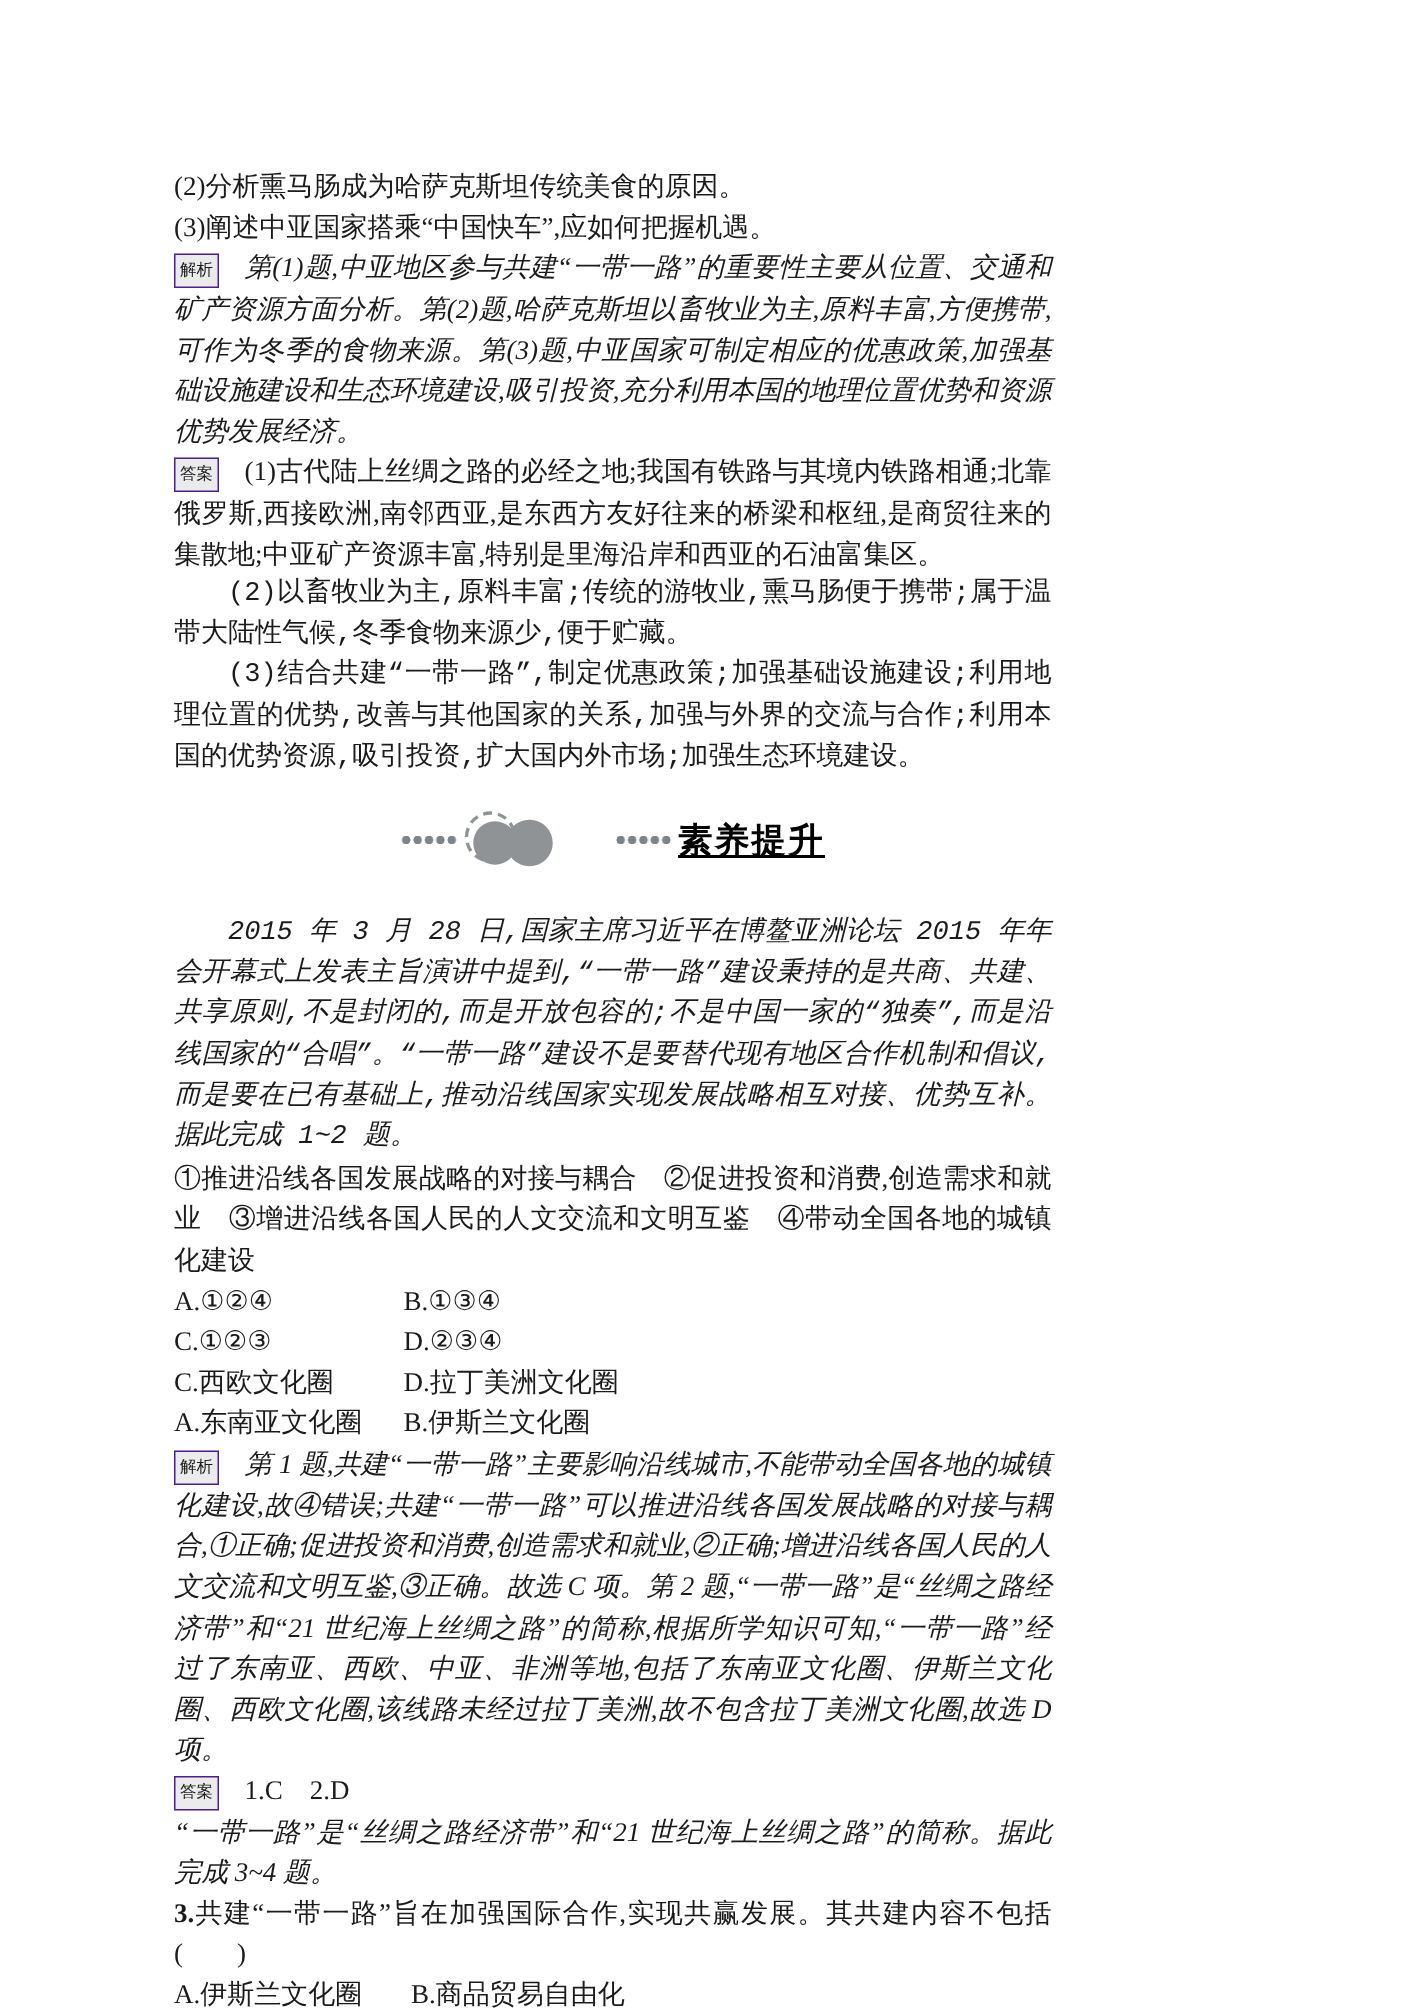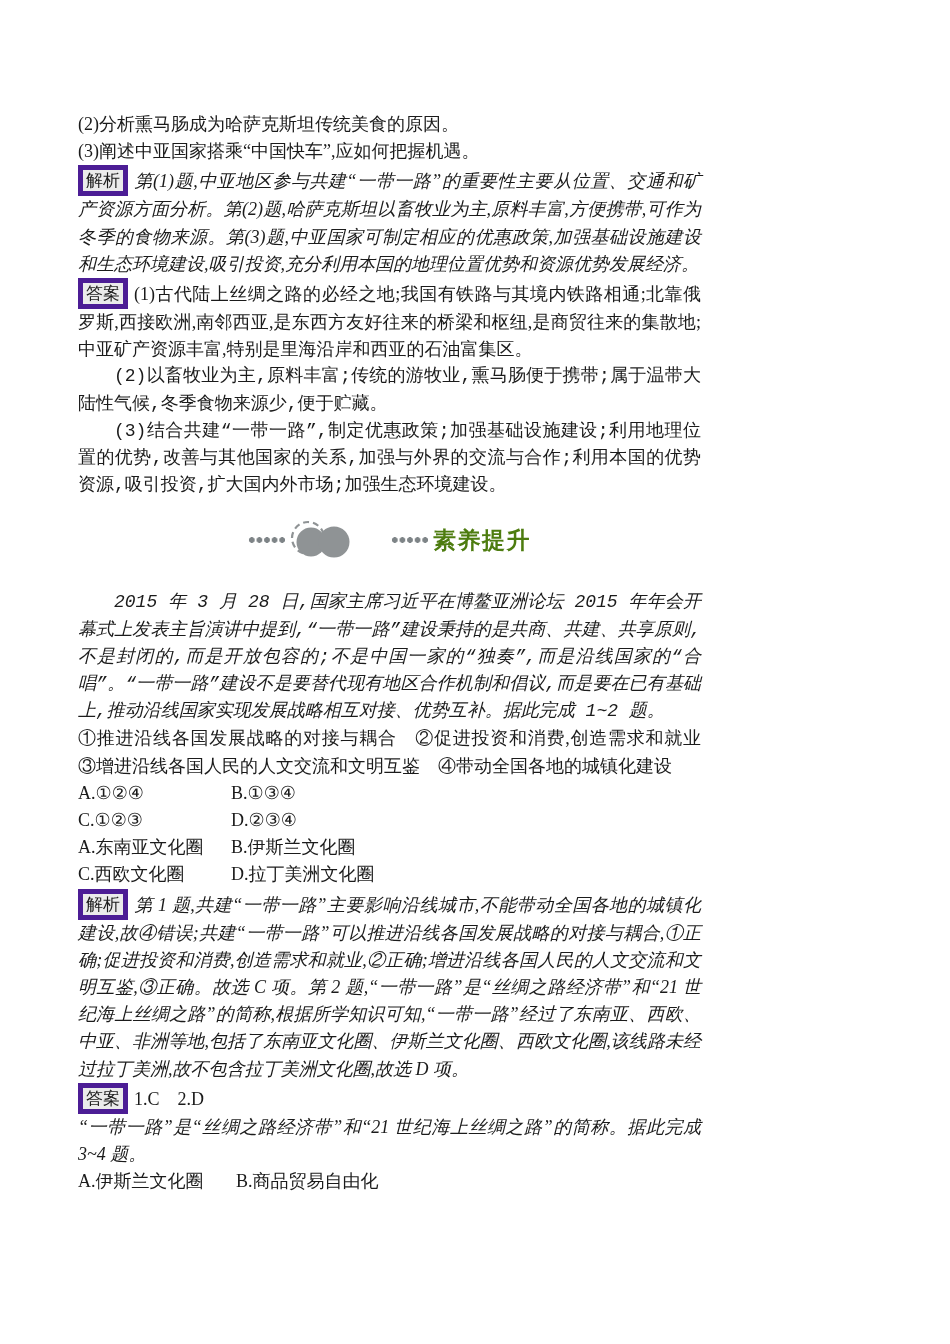--- a/index.html
+++ b/index.html
@@ -5,56 +5,56 @@
   html,body{margin:0;padding:0;}
   body{
     width:950px;height:1344px;overflow:hidden;
     background:#ffffff;color:#1b1b1b;
     font-family:"Liberation Serif","DejaVu Serif",serif;
     font-size:18px;line-height:27.2px;
   }
   .sheet{
     box-sizing:border-box;
     width:804px;height:1344px;
-    padding:111px 103px 0 78px;
+    padding:111px 103px 0 116px;
   }
   p{margin:0;text-align:justify;}
   .indent{text-indent:2em;font-family:Liberation Mono, monospace;}
   .kai{font-style:italic;}
   .label-box{
     display:inline-block;
     font-style:normal;
-    font-size:17px;
+    font-size:11px;
     line-height:21px;
-    border:5px solid #4c1d95;
+    border:1px solid #4c1d95;
     background:#ebebeb;
     padding:0 3px;
-    margin-right:6px;
+    margin-right:17px;
     vertical-align:1px;
   }
   .qno{font-weight:bold;}
   .opt-col{display:inline-block;width:153px;}
   .opt-col-wide{display:inline-block;width:158px;}
   .divider{
     display:flex;align-items:center;justify-content:center;
     height:46px;margin:18px 0 26px 0;
   }
   .dots{
     width:38px;height:8px;
     background-image:radial-gradient(circle,#7e8487 2.7px,transparent 3px);
     background-size:7.6px 8px;
     background-position:left center;
     background-repeat:repeat-x;
   }
   .dots-left{margin-right:3px;}
   .dots-right{margin-left:36px;margin-right:4px;}
   .section-title{
     font-family:"Liberation Sans","DejaVu Sans",sans-serif;
-    font-weight:600;font-size:23px;color:#4d7c0f;
-    letter-spacing:1.5px;line-height:30px;
+    font-weight:600;font-size:23px;color:#000000;
+    letter-spacing:1.5px;line-height:30px;text-decoration:underline;
   }
 </style>
 </head>
 <body>
 
 <div class="sheet">
 
   <p>(2)分析熏马肠成为哈萨克斯坦传统美食的原因。</p>
   <p>(3)阐述中亚国家搭乘“中国快车”,应如何把握机遇。</p>
 
@@ -74,24 +74,25 @@
     <span class="dots dots-right"></span>
     <span class="section-title">素养提升</span>
   </div>
 
   <p class="kai indent">2015 年 3 月 28 日,国家主席习近平在博鳌亚洲论坛 2015 年年会开幕式上发表主旨演讲中提到,“一带一路”建设秉持的是共商、共建、共享原则,不是封闭的,而是开放包容的;不是中国一家的“独奏”,而是沿线国家的“合唱”。“一带一路”建设不是要替代现有地区合作机制和倡议,而是要在已有基础上,推动沿线国家实现发展战略相互对接、优势互补。据此完成 1~2 题。</p>
 
   <p>①推进沿线各国发展战略的对接与耦合　②促进投资和消费,创造需求和就业　③增进沿线各国人民的人文交流和文明互鉴　④带动全国各地的城镇化建设</p>
   <p><span class="opt-col">A.①②④</span><span>B.①③④</span></p>
   <p><span class="opt-col">C.①②③</span><span>D.②③④</span></p>
 
+  <p><span class="opt-col">C.西欧文化圈</span><span>D.拉丁美洲文化圈</span></p>
   <p><span class="opt-col">A.东南亚文化圈</span><span>B.伊斯兰文化圈</span></p>
-  <p><span class="opt-col">C.西欧文化圈</span><span>D.拉丁美洲文化圈</span></p>
 
   <p class="kai"><span class="label-box">解析</span><span>第 1 题,共建“一带一路”主要影响沿线城市,不能带动全国各地的城镇化建设,故④错误;共建“一带一路”可以推进沿线各国发展战略的对接与耦合,①正确;促进投资和消费,创造需求和就业,②正确;增进沿线各国人民的人文交流和文明互鉴,③正确。故选 C 项。第 2 题,“一带一路”是“丝绸之路经济带”和“21 世纪海上丝绸之路”的简称,根据所学知识可知,“一带一路”经过了东南亚、西欧、中亚、非洲等地,包括了东南亚文化圈、伊斯兰文化圈、西欧文化圈,该线路未经过拉丁美洲,故不包含拉丁美洲文化圈,故选 D 项。</span></p>
 
   <p><span class="label-box">答案</span><span>1.C　2.D</span></p>
 
   <p class="kai">“一带一路”是“丝绸之路经济带”和“21 世纪海上丝绸之路”的简称。据此完成 3~4 题。</p>
 
+  <p><span class="qno">3.</span><span>共建“一带一路”旨在加强国际合作,实现共赢发展。其共建内容不包括(　　)</span></p>
   <p><span class="opt-col-wide">A.伊斯兰文化圈</span><span>B.商品贸易自由化</span></p>
 
 </div>
 
 </body></html>

